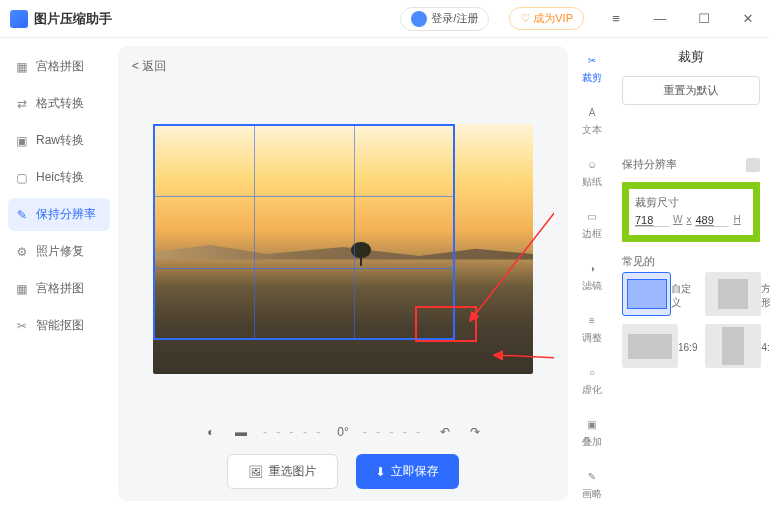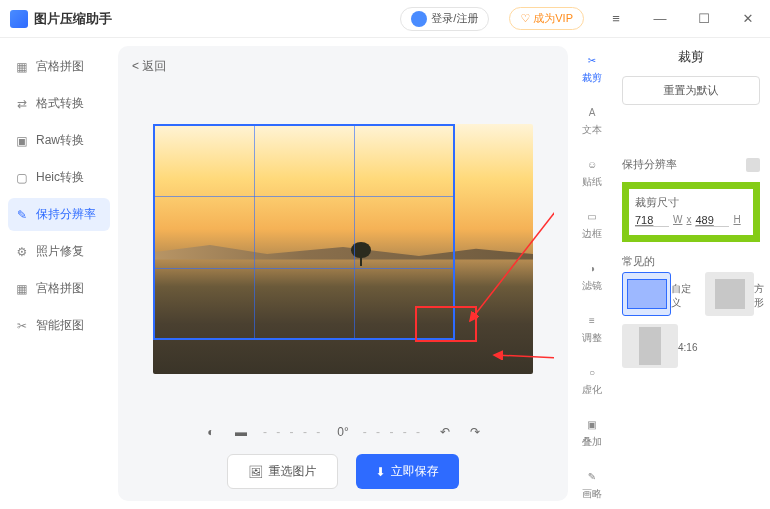--- a/index.html
+++ b/index.html
@@ -241,19 +241,25 @@
           <div class="preset-label">自定义</div>
         </div>
         <div class="preset">
           <div class="preset-shape">
             <div class="preset-inner" style="width:30px;height:30px"></div>
           </div>
           <div class="preset-label">方形</div>
         </div>
         <div class="preset">
           <div class="preset-shape">
+            <div class="preset-inner" style="width:44px;height:25px"></div>
+          </div>
+          <div class="preset-label">16:9</div>
+        </div>
+        <div class="preset">
+          <div class="preset-shape">
             <div class="preset-inner" style="width:22px;height:38px"></div>
           </div>
           <div class="preset-label">4:16</div>
         </div>
       </div>
   </div>
 </div>
 
 </body></html>

